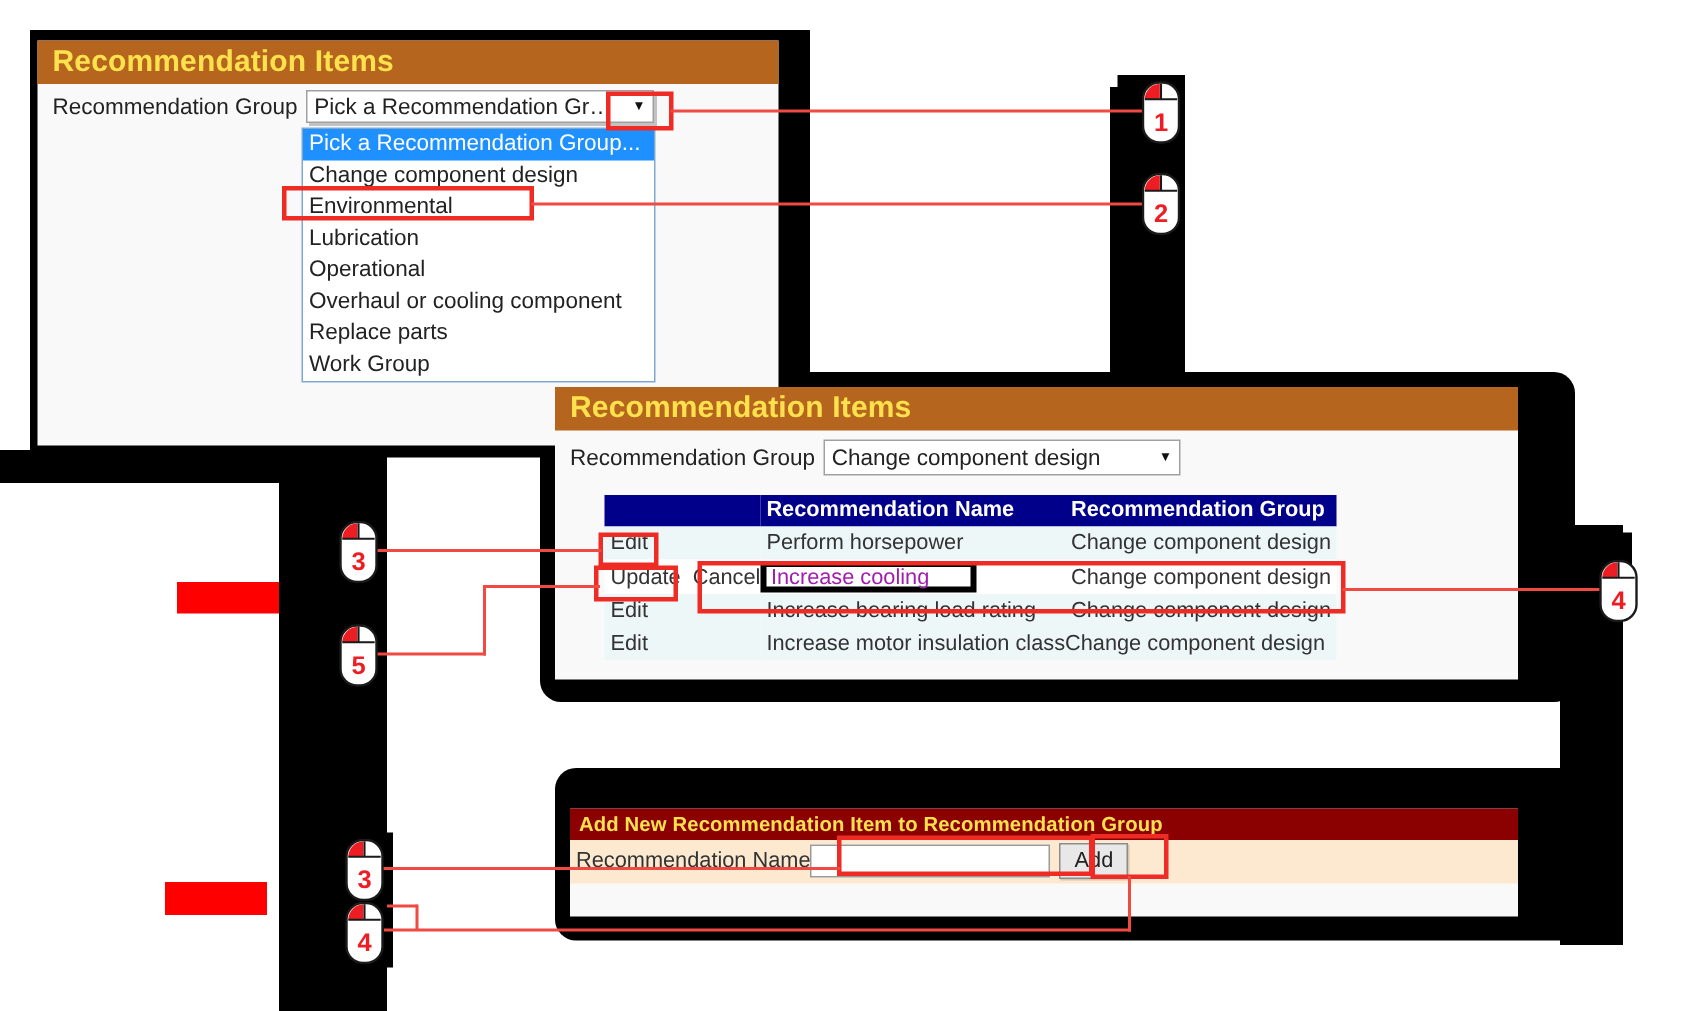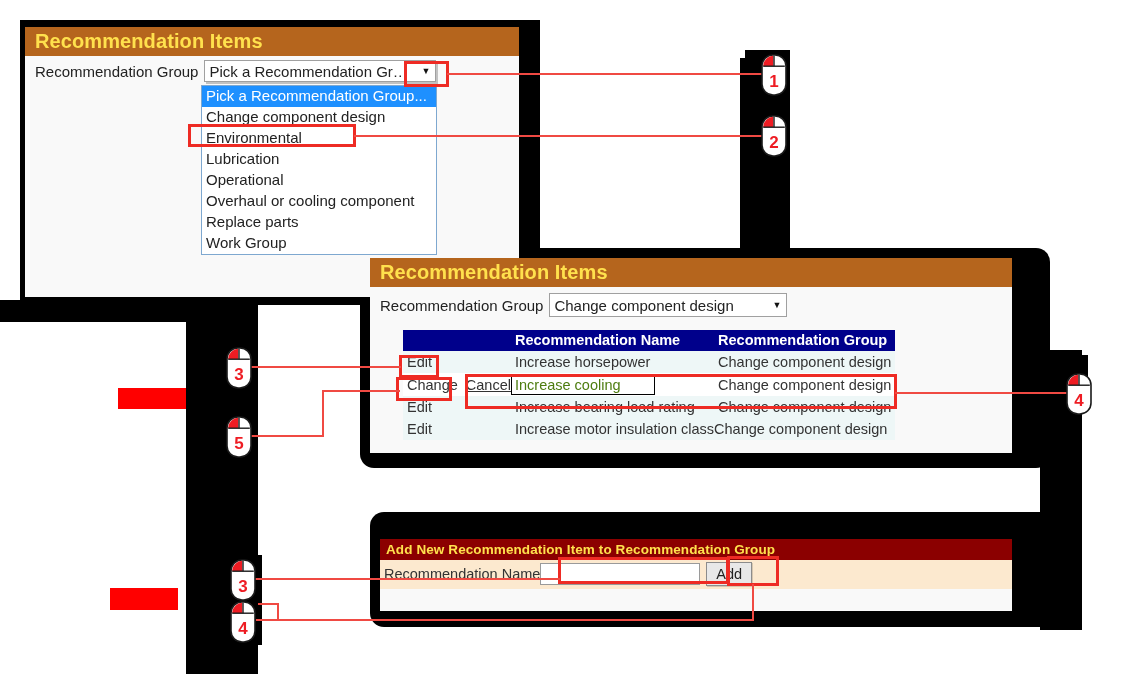--- a/index.html
+++ b/index.html
@@ -58,22 +58,22 @@
     text-align:left;padding:2px 4px 3px 4px;white-space:nowrap;
   }
   table.grid td{
     padding:1px 4px;white-space:nowrap;vertical-align:middle;height:20px;
   }
   table.grid tr.alt td{background:#eef7f7;}
   table.grid tr.plain td{background:#ffffff;}
   td.cmd{color:#333;}
   td.cmd .lnk{color:#333;text-decoration:none;cursor:pointer;}
   .editbox{
-    background:#fff;border:1px solid #000000;height:21px;width:144px;
-    font-size:14.5px;color:#4d7c0f;box-sizing:border-box;padding:0 3px;
+    background:#fff;border:4px solid #000000;height:21px;width:144px;
+    font-size:14.5px;color:#a21caf;box-sizing:border-box;padding:0 3px;
     display:inline-flex;align-items:center;
   }
 
   
   .addrow{
     background:#fce9cf;display:flex;align-items:center;
     padding:2px 0 3px 4px;font-size:14.5px;color:#333;
   }
   .text-input{
     background:#fff;border:1px solid #9a9a9a;height:22px;width:160px;
@@ -159,28 +159,28 @@
           <th style="width:92px;"></th>
           <th style="width:200px;">Recommendation Name</th>
           <th>Recommendation Group</th>
         </tr>
       </thead>
       <tbody>
         <tr class="alt">
           <td class="cmd">
             <span class="lnk">Edit</span>
           </td>
-          <td>Increase horsepower</td>
+          <td>Perform horsepower</td>
           <td>Change component design</td>
         </tr>
 
         <tr class="plain">
           <td class="cmd" style="padding-right:0;">
-            <span class="lnk">Change</span>
-            <span class="lnk" style="margin-left:4px;text-decoration:underline;">Cancel</span>
+            <span class="lnk">Update</span>
+            <span class="lnk" style="margin-left:4px;">Cancel</span>
           </td>
           <td style="padding-left:0;">
             <span class="editbox">Increase cooling</span>
           </td>
           <td>Change component design</td>
         </tr>
 
         <tr class="alt">
           <td class="cmd">
             <span class="lnk">Edit</span>

